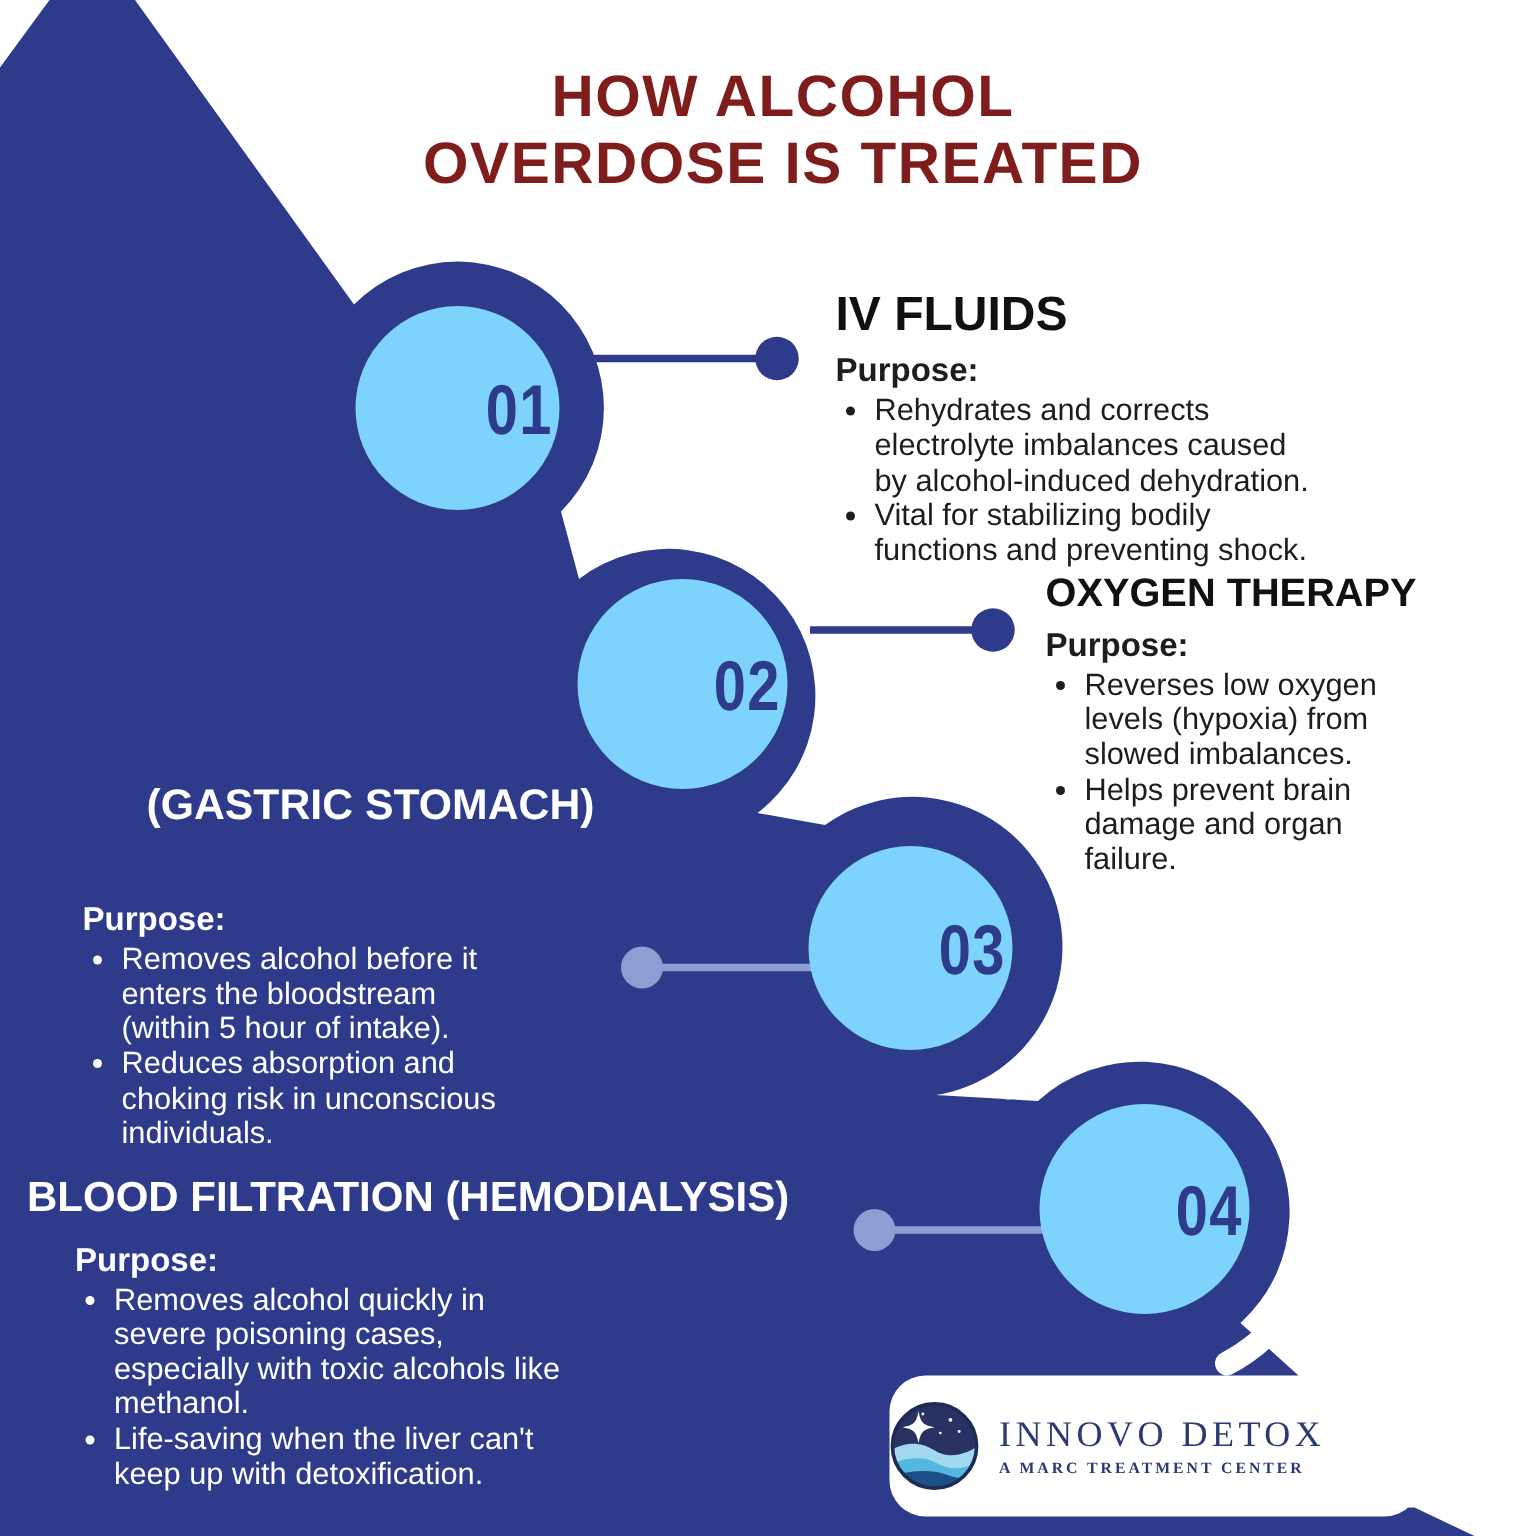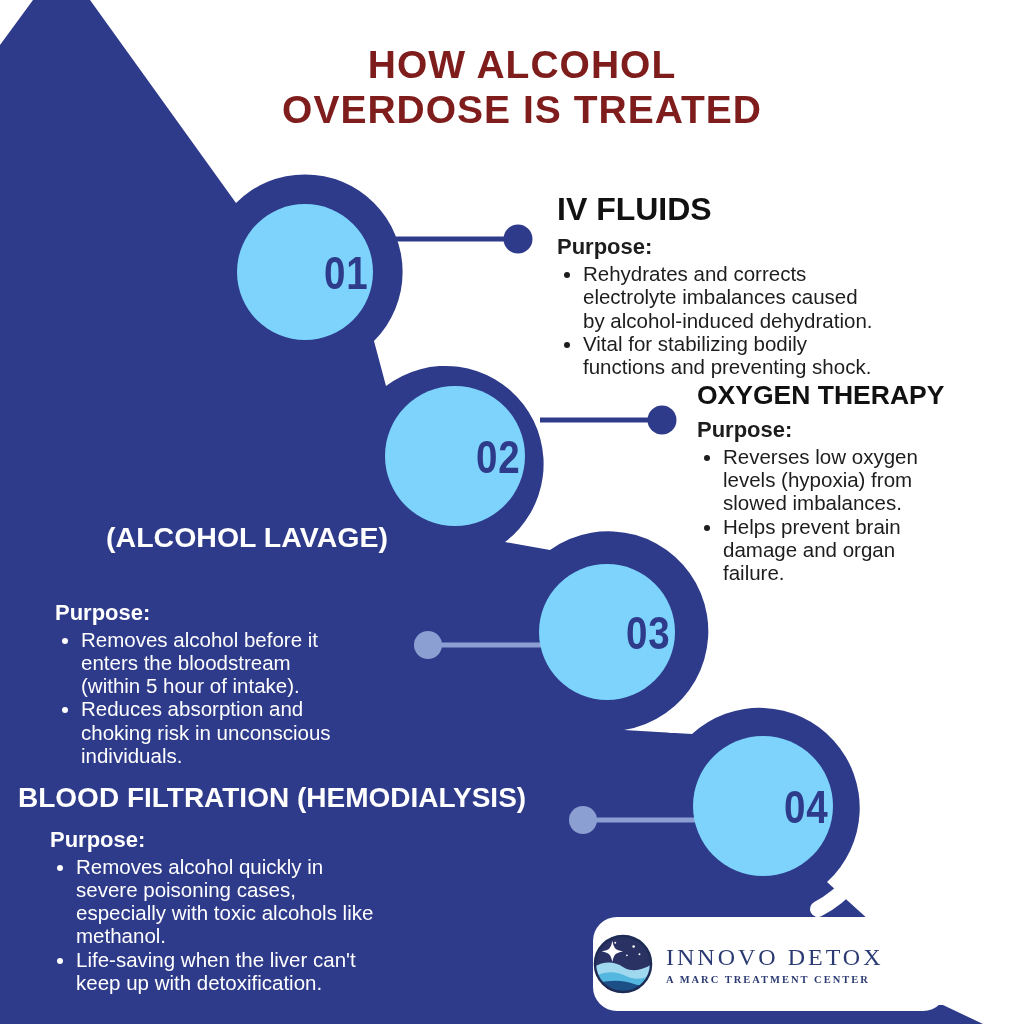--- a/index.html
+++ b/index.html
@@ -124,21 +124,21 @@
   <div class="sec sec2">
     <h2>OXYGEN THERAPY</h2>
     <div class="purpose">Purpose:</div>
     <ul>
       <li>Reverses low oxygen levels (hypoxia) from slowed imbalances.</li>
       <li>Helps prevent brain damage and organ failure.</li>
     </ul>
   </div>
 
   <div class="sec3-title">
-    <div>(ALCOHOL LAVAGE)</div>
+    <div>(GASTRIC STOMACH)</div>
   </div>
   <div class="sec sec3 light">
     <div class="purpose">Purpose:</div>
     <ul>
       <li>Removes alcohol before it enters the bloodstream (within 5 hour of intake).</li>
       <li>Reduces absorption and choking risk in unconscious individuals.</li>
     </ul>
   </div>
 
   <div class="sec4-title">BLOOD FILTRATION (HEMODIALYSIS)</div>

